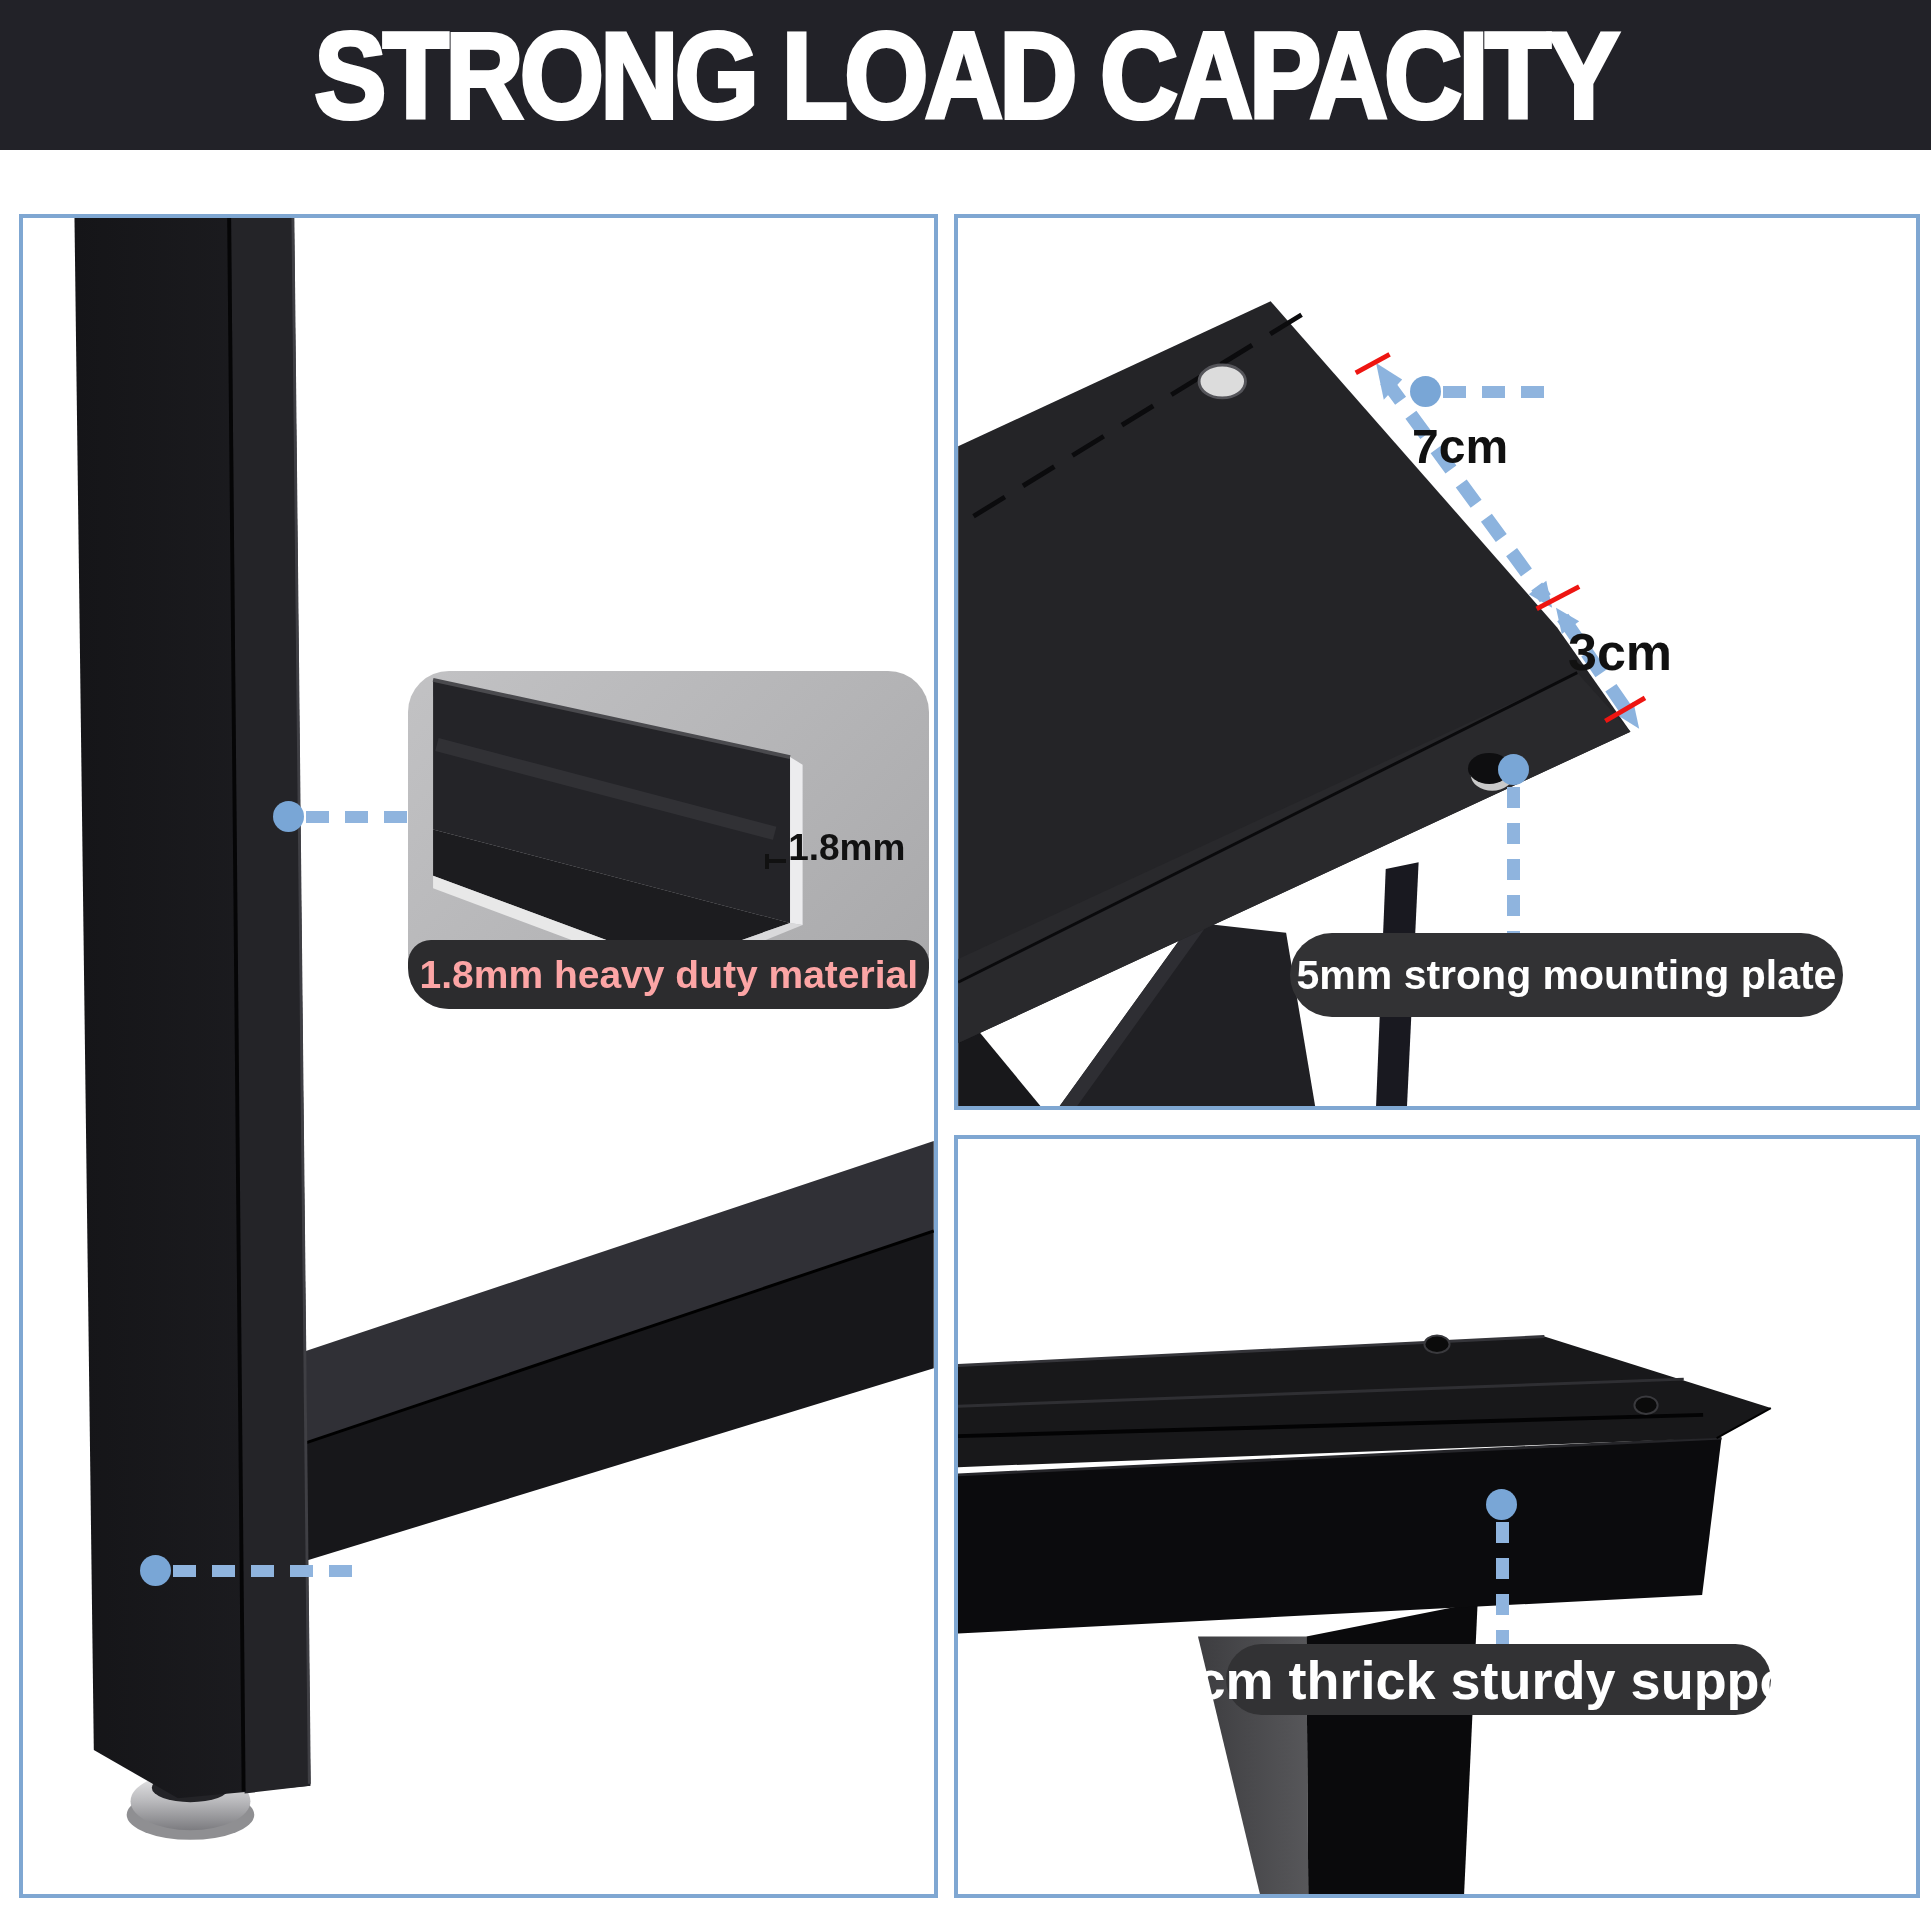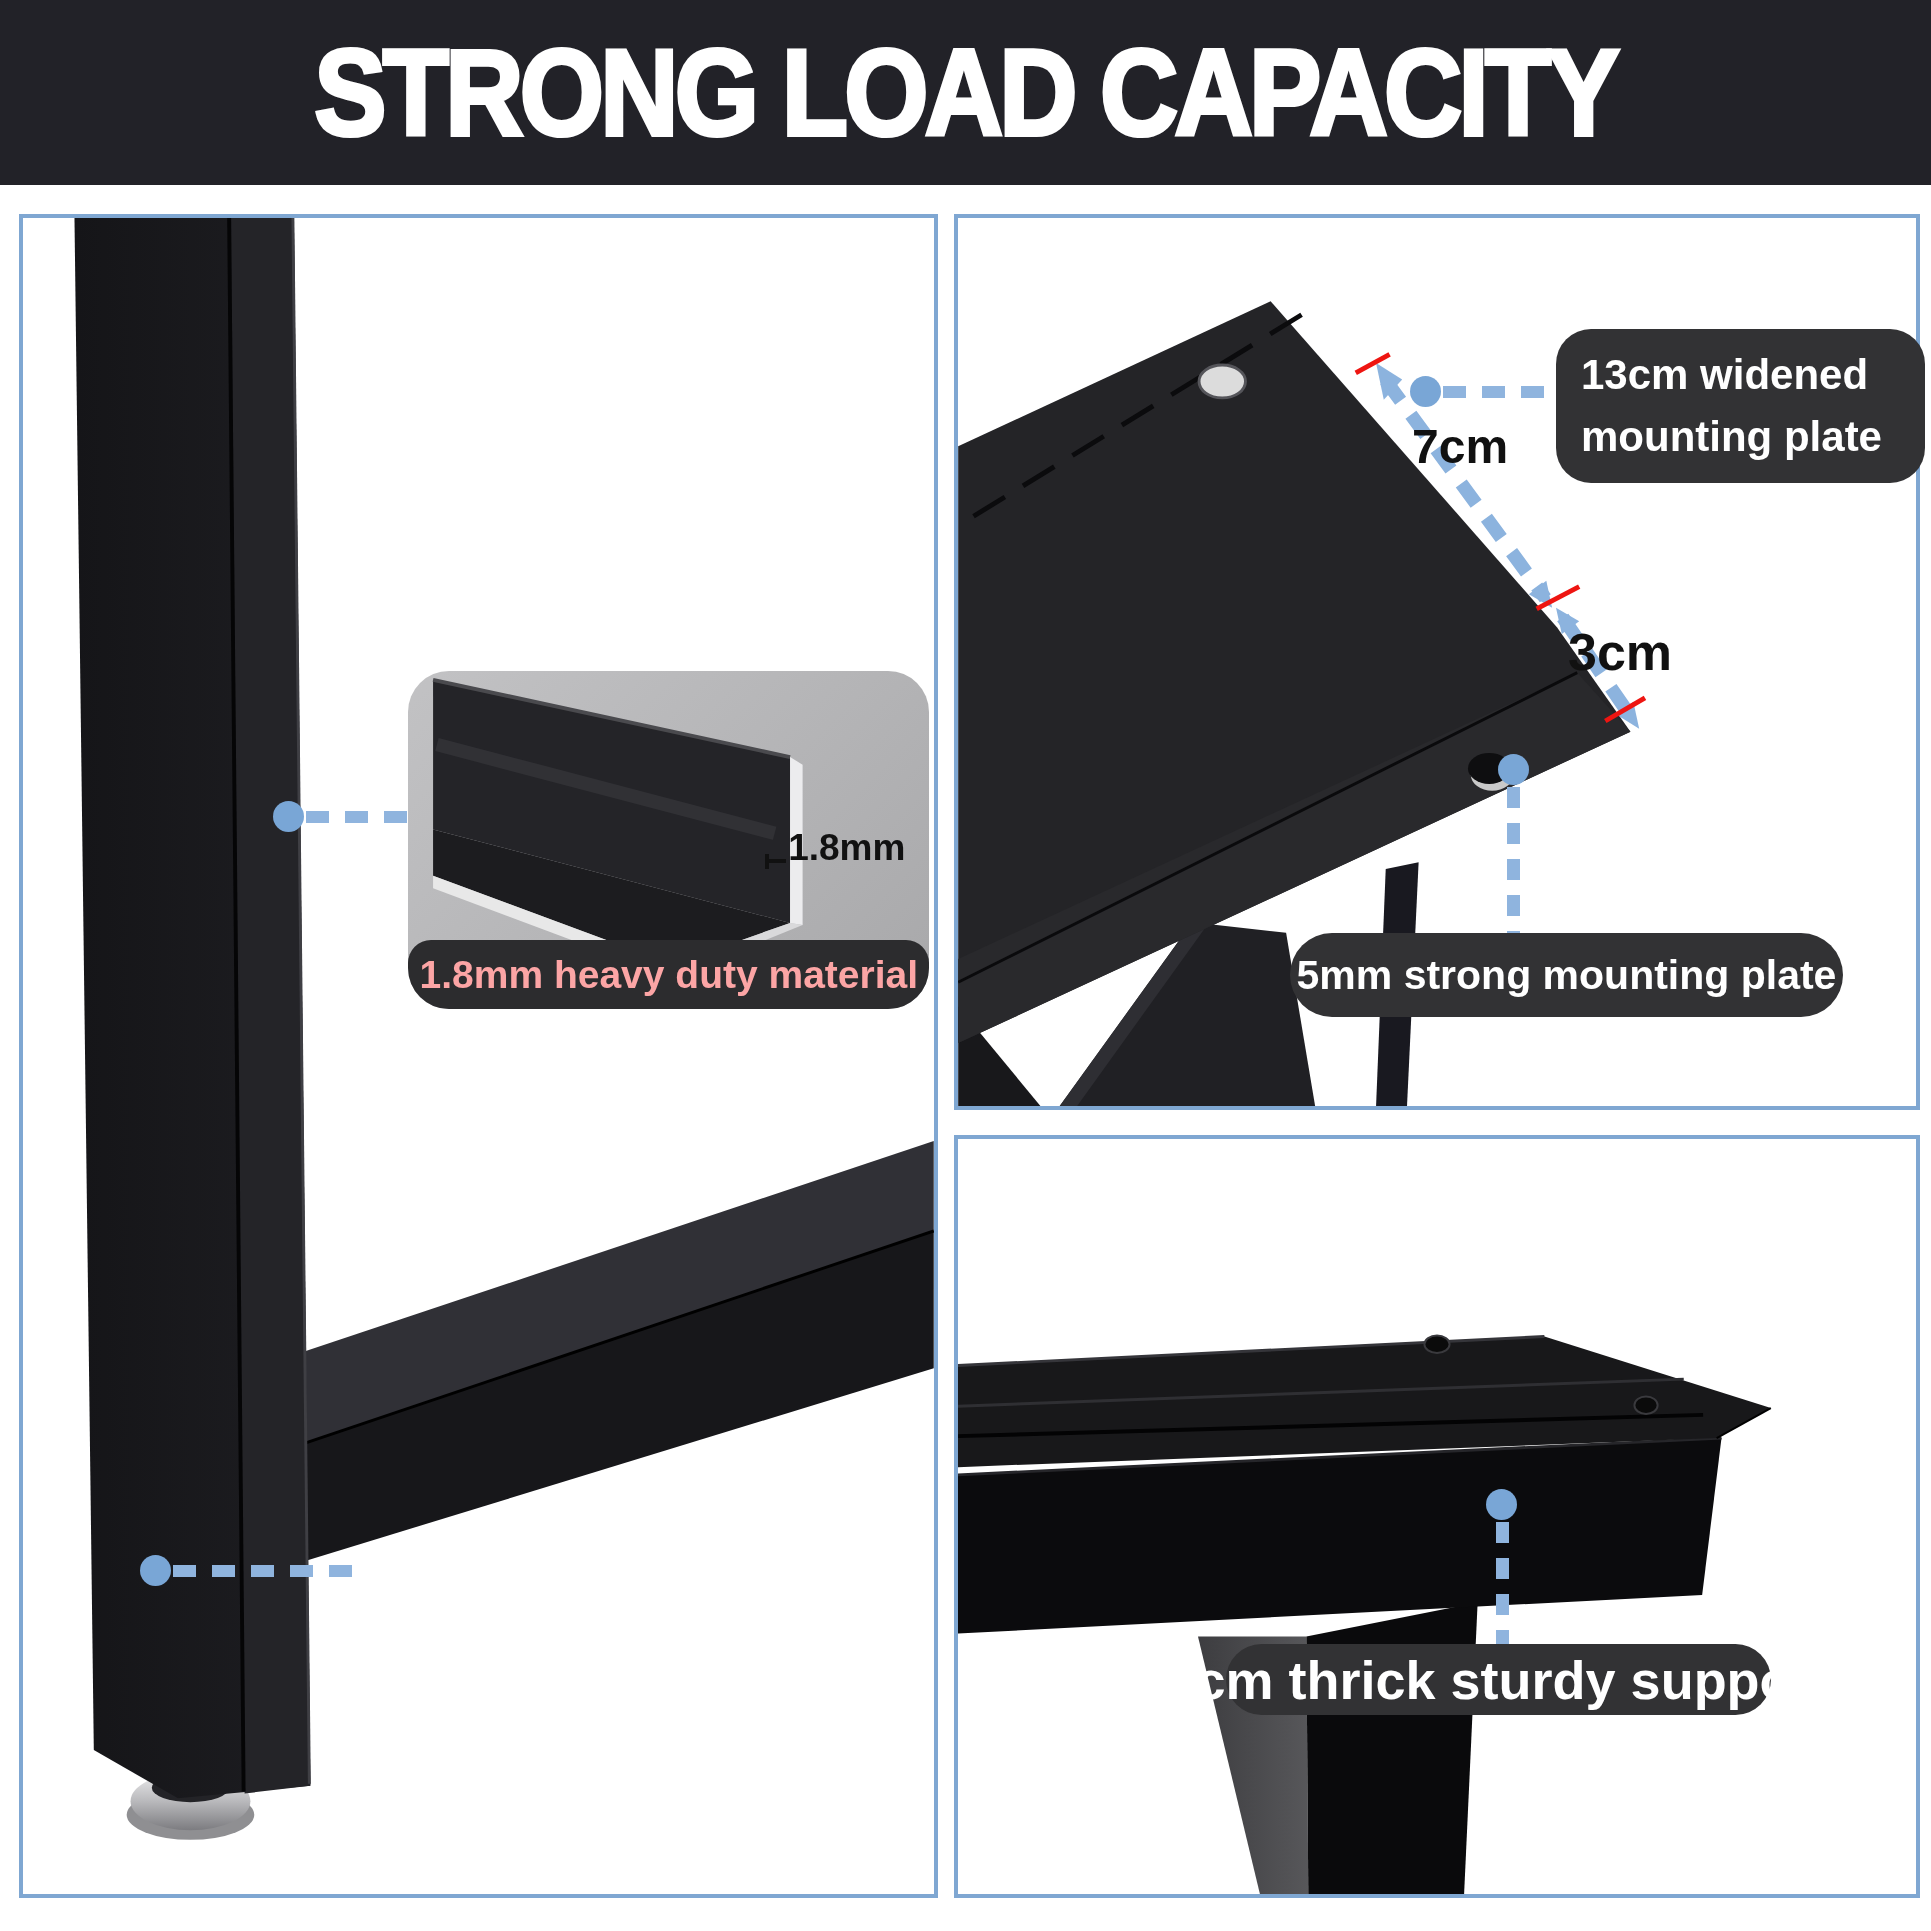--- a/index.html
+++ b/index.html
@@ -1,19 +1,19 @@
 <!DOCTYPE html>
 <html><head>
 <meta charset="utf-8">
 <style>
   html,body{margin:0;padding:0;background:#ffffff;font-family:"Liberation Sans",sans-serif;}
   .page{position:relative;width:1931px;height:1931px;background:#ffffff;overflow:hidden;}
 
   
-  .banner{position:absolute;left:0;top:0;width:1931px;height:185px;background:#222228;
+  .banner{position:absolute;left:0;top:0;width:1931px;height:150px;background:#222228;
           display:flex;align-items:center;justify-content:center;}
   .banner h1{margin:0;color:#ffffff;font-size:114px;font-weight:700;letter-spacing:-3.9px;
              transform:scaleX(0.95) scaleY(1.08);-webkit-text-stroke:3.9px #ffffff;white-space:nowrap;}
 
   
   .panel{position:absolute;background:#ffffff;border:4.8px solid #7fa7d2;box-sizing:border-box;}
   .panel-left{left:19.3px;top:214px;width:919px;height:1684px;}
   .panel-tr{left:954px;top:214px;width:966px;height:896px;}
   .panel-br{left:954px;top:1135px;width:966px;height:763px;}
   .panel svg{position:absolute;left:0;top:0;width:100%;height:100%;}
@@ -142,24 +142,20 @@
 
       <g stroke="#ee1511" stroke-width="5">
         <line x1="411" y1="160" x2="446" y2="141"></line>
         <line x1="598" y1="404" x2="642" y2="381"></line>
         <line x1="669" y1="520" x2="710" y2="496"></line>
       </g>
     </svg>
 
     <div class="dot" style="left:452px;top:158px;"></div>
     <div class="dash-h" style="left:485px;top:168px;width:113px;"></div>
-    <div class="pill two-line" style="left:598px;top:111px;width:344px;height:154px;font-size:42px;padding-left:25px;line-height:62px;">
-      <span>13cm widened</span>
-      <span>mounting plate</span>
-    </div>
 
     <div class="dim-text" style="left:454px;top:201px;font-size:48px;">7cm</div>
     <div class="dim-text" style="left:610px;top:404px;font-size:52px;">3cm</div>
 
     <div class="dot" style="left:540px;top:536px;"></div>
     <div class="dash-v" style="left:549px;top:569px;height:147px;"></div>
     <div class="pill" style="left:332px;top:715px;width:553px;height:84px;font-size:41px;">5mm strong mounting plate</div>
   </div>
 
   <div class="panel panel-br">

